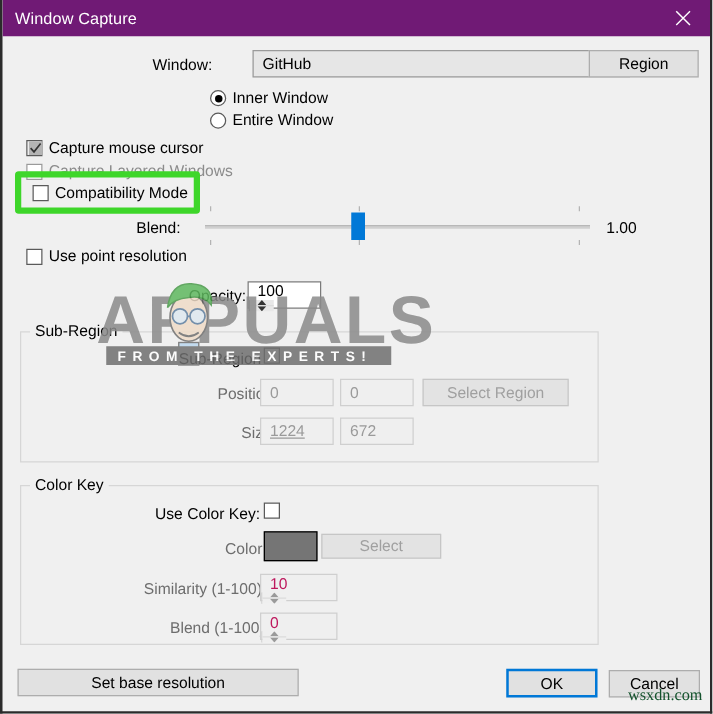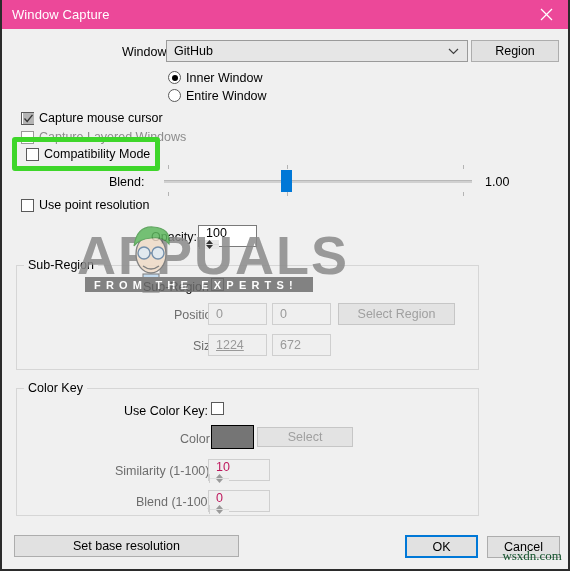--- a/index.html
+++ b/index.html
@@ -87,20 +87,21 @@
   }
 
   .combo {
     position: absolute;
     background: #e6e6e6;
     border: 1px solid #9a9a9a;
     box-sizing: border-box;
     display: flex;
     align-items: center;
     cursor: pointer;
+    margin-left: 36px;
   }
   .combo .combo-text {
     margin-left: 7px;
     font-size: 12.5px;
   }
   .combo .combo-arrow {
     position: absolute;
     right: 8px;
     top: 50%;
     transform: translateY(-50%);
@@ -183,21 +184,21 @@
     margin-left: 5px;
     font-size: 12.5px;
     white-space: nowrap;
   }
   .cb.dim .cb-label { color: #8c8c8c; }
 
   
   .rb {
     position: absolute;
     display: flex;
-    align-items: flex-start;
+    align-items: flex-end;
     cursor: pointer;
   }
   .rb .circle {
     width: 13px; height: 13px;
     border: 1px solid #5a5a5a;
     border-radius: 50%;
     background: #fff;
     box-sizing: border-box;
     position: relative;
     flex: none;
@@ -287,21 +288,21 @@
     color: #14532d;
     font-family: "Liberation Serif", serif;
     pointer-events: none;
   }
 </style>
 </head>
 <body>
 
 <div id="root">
 
-  <div class="titlebar" style="background: #ec4899;">
+  <div class="titlebar" style="background: #701a75;">
     <div class="titlebar-text">Window Capture</div>
     <div class="titlebar-close">
       <svg width="13" height="13" viewBox="0 0 13 13">
         <line x1="1" y1="1" x2="12" y2="12" stroke="#ffffff" stroke-width="1.2"></line>
         <line x1="12" y1="1" x2="1" y2="12" stroke="#ffffff" stroke-width="1.2"></line>
       </svg>
     </div>
   </div>
 
   <div class="lbl" style="left:120px; top:45px;">Window:</div>

